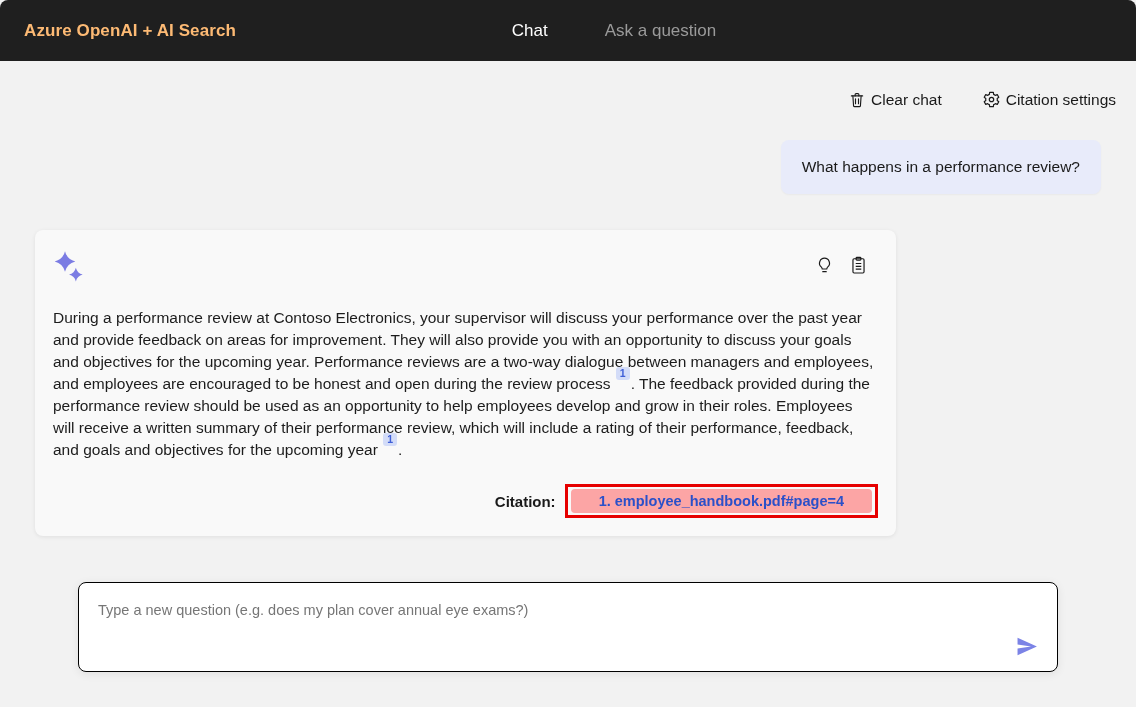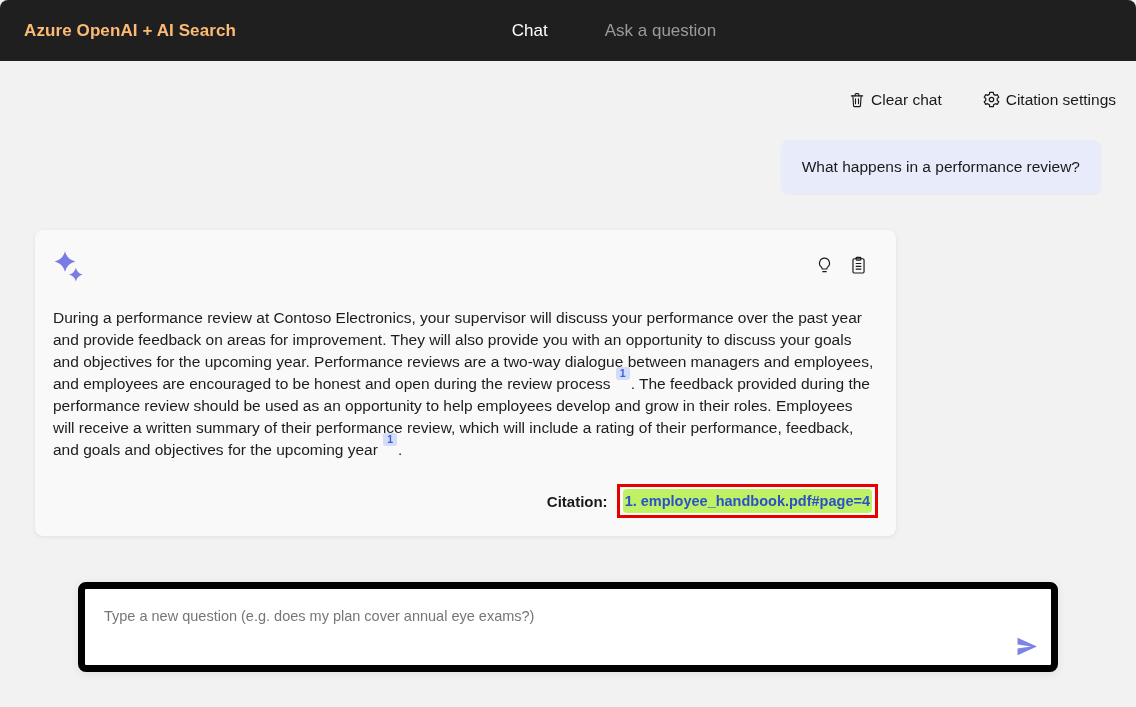--- a/index.html
+++ b/index.html
@@ -140,42 +140,42 @@
     font-size: 15px;
     font-weight: 700;
   }
   .highlight-box {
     border: 3px solid #e60000;
     padding: 2px 3px;
     display: inline-flex;
     align-items: center;
   }
   .citation-link {
-    background: #bef264;
+    background: #fca5a5;
     color: #2b50c9;
     font-family: inherit;
     font-size: 14.5px;
     font-weight: 600;
-    padding: 4px 2px;
+    padding: 4px 28px;
     border: none;
     border-radius: 4px;
     cursor: pointer;
     white-space: nowrap;
   }
 
   
   .input-area {
     margin: 32px auto 0 auto;
     width: 980px;
     position: relative;
   }
   .question-input {
     width: 100%;
     height: 90px;
-    border: 7px solid #000000;
+    border: 1px solid #000000;
     border-radius: 8px;
     background: #ffffff;
     box-shadow: 0 2px 10px rgba(0,0,0,0.08);
     padding: 19px 54px 16px 19px;
     font-family: inherit;
     font-size: 14.5px;
     color: #1a1a1a;
     resize: none;
     outline: none;
   }

